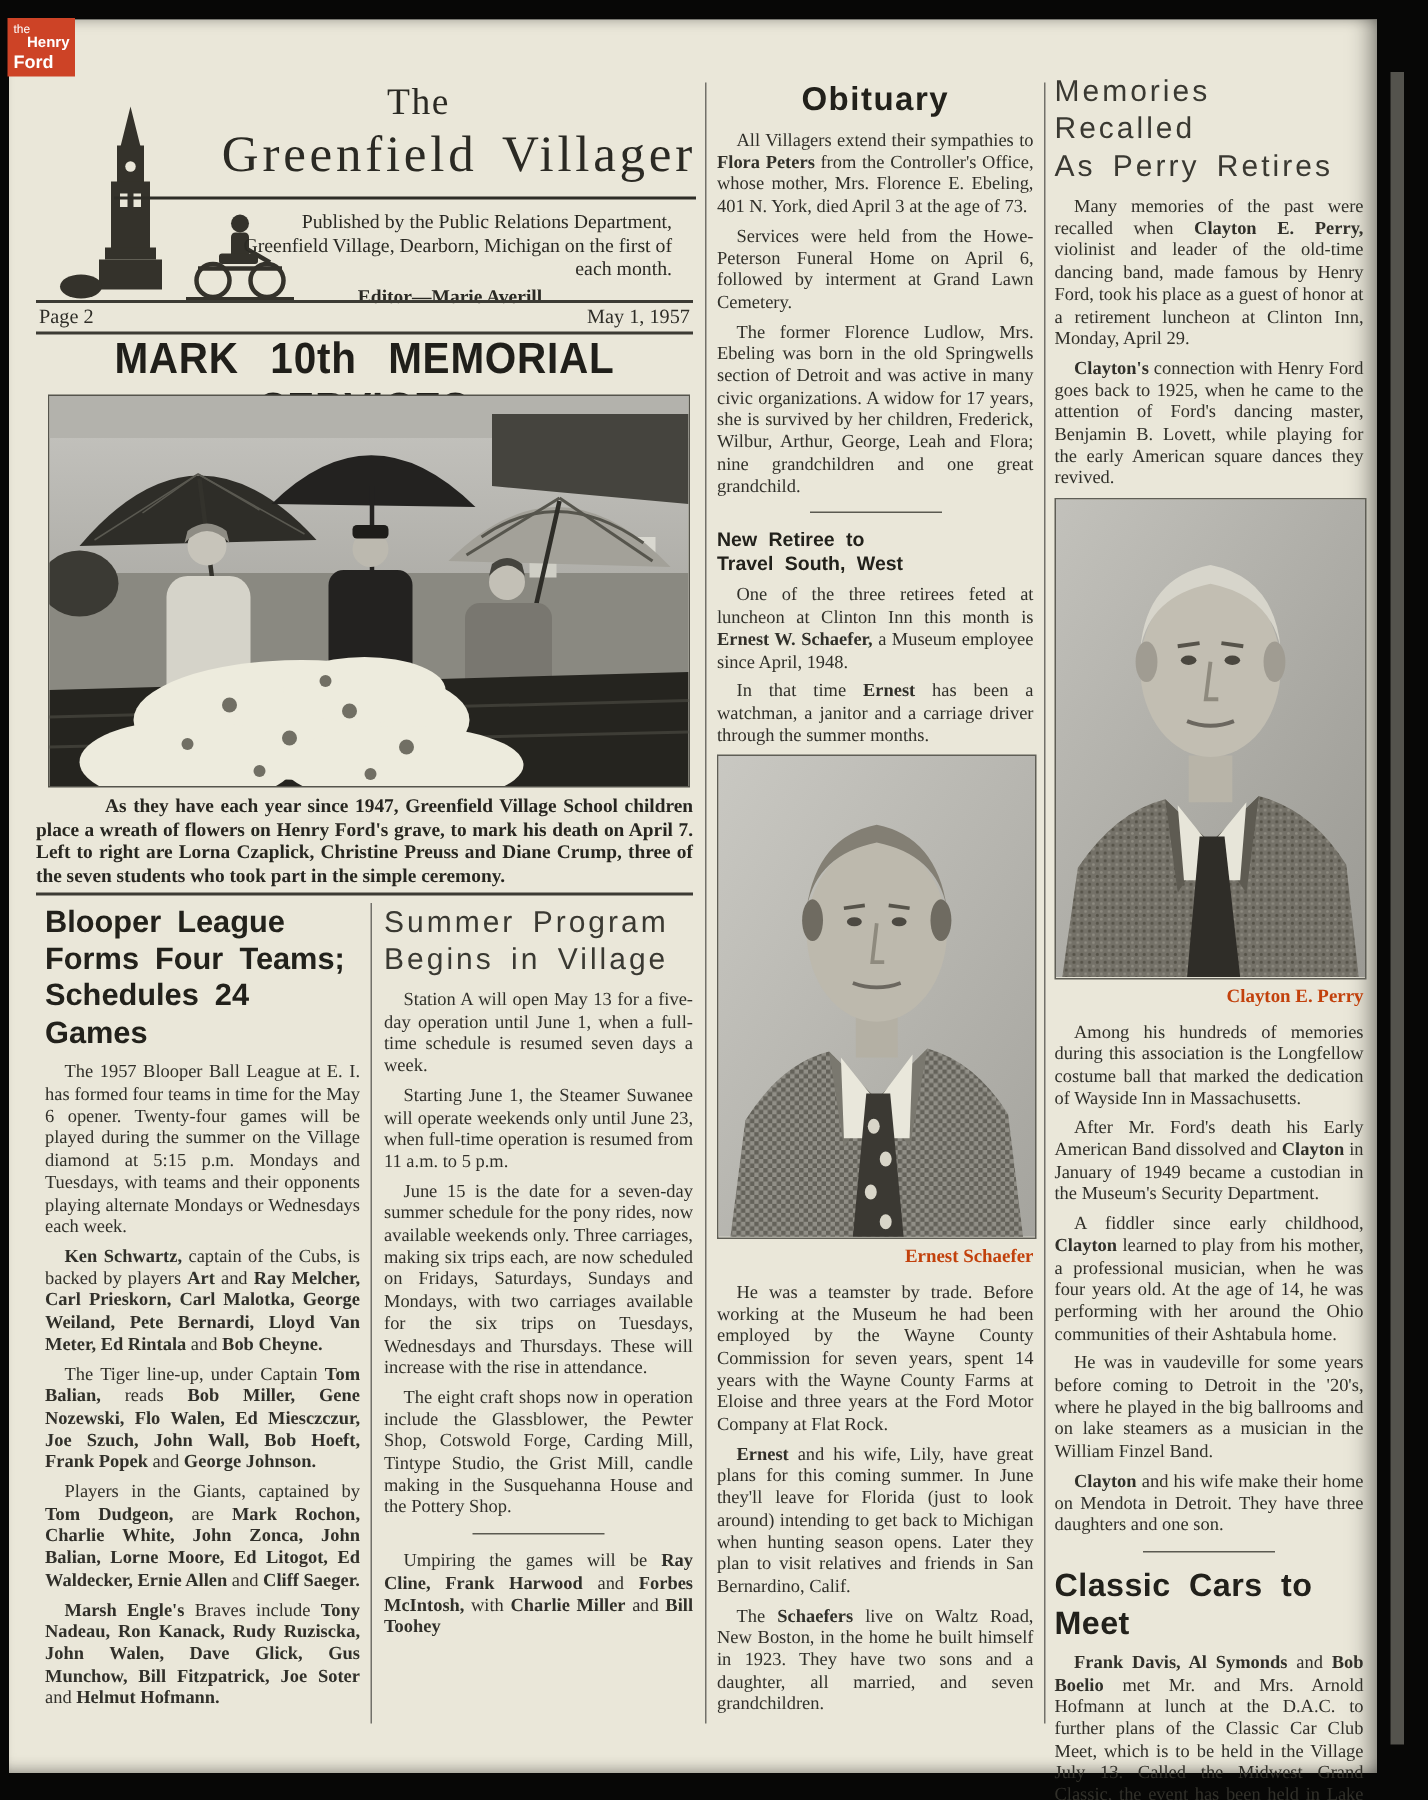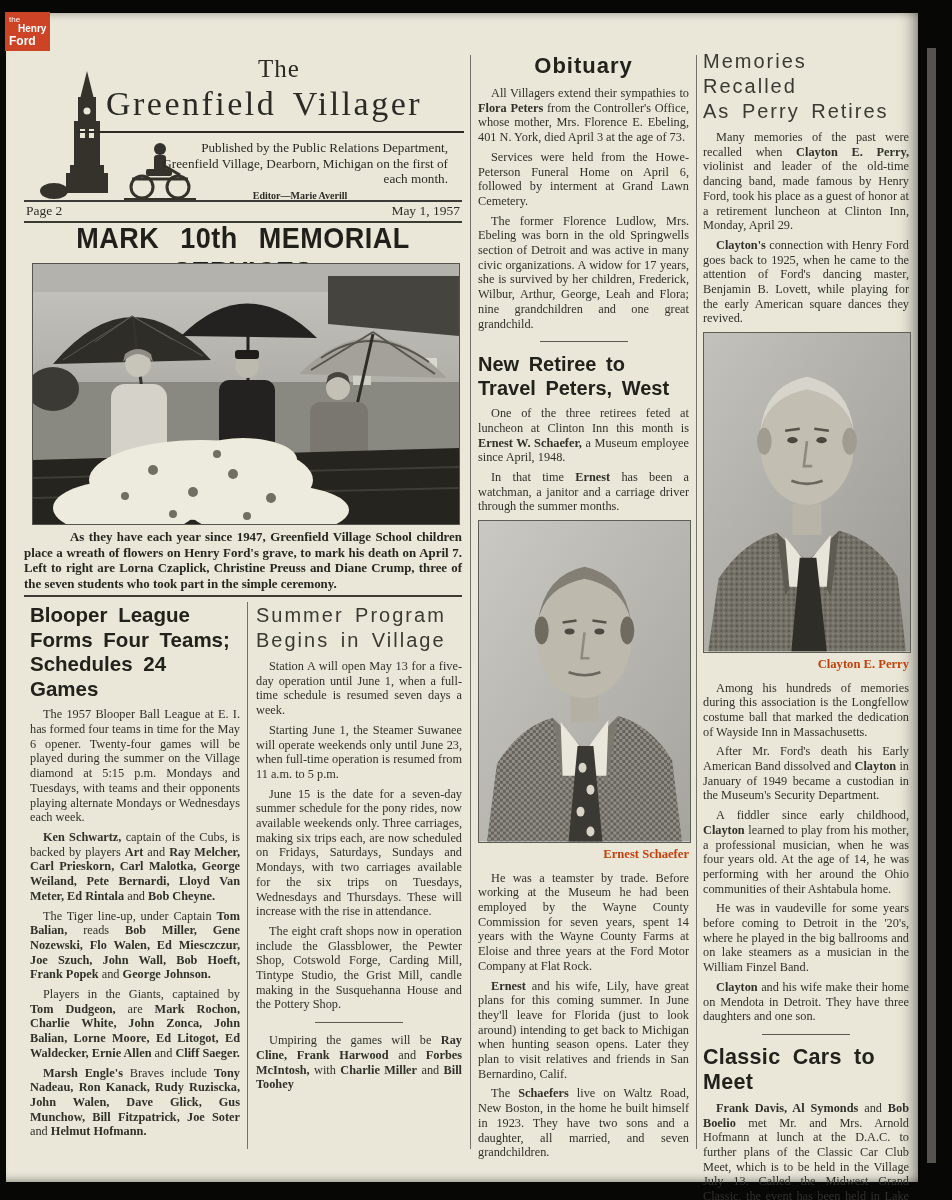--- a/index.html
+++ b/index.html
@@ -14,24 +14,24 @@
   .hf-logo{position:absolute;left:5px;top:12px;width:45px;height:39px;background:#cd4326;z-index:9;
            color:#fff;font-family:"Liberation Sans","DejaVu Sans",sans-serif;line-height:1;}
   .hf-logo .l1{font-size:8px;margin:4px 0 0 4px;}
   .hf-logo .l2{font-size:10px;font-weight:bold;margin:0 0 0 13px;}
   .hf-logo .l3{font-size:12px;font-weight:bold;margin:1px 0 0 4px;}
 
   
   .masthead{position:absolute;left:18px;top:30px;width:440px;height:170px;color:#2b2a24;}
   .tower{position:absolute;left:6px;top:26px;width:172px;height:140px;}
   .mast-the{position:absolute;left:100px;top:12px;width:310px;text-align:center;font-size:25px;letter-spacing:1px;}
-  .mast-title{position:absolute;left:40px;top:42px;width:400px;text-align:center;font-size:34px;letter-spacing:2.5px;word-spacing:6px;}
+  .mast-title{position:absolute;left:40px;top:42px;width:400px;text-align:right;font-size:34px;letter-spacing:2.5px;word-spacing:6px;}
   .mast-rule{position:absolute;left:52px;top:88px;width:388px;height:2px;background:#2e2d27;}
   .mast-pub{position:absolute;left:128px;top:97px;width:296px;text-align:right;font-size:13.2px;line-height:15.5px;}
-  .mast-editor{position:absolute;left:128px;top:147px;width:296px;text-align:center;font-size:10px;font-weight:bold;}
+  .mast-editor{position:absolute;left:128px;top:147px;width:296px;text-align:center;font-size:13px;font-weight:bold;}
 
   .hr{position:absolute;background:#3c3b34;height:1.5px;}
   .hr-a{left:18px;top:187px;width:438px;}
   .hr-b{left:18px;top:208px;width:438px;}
   .pageline{position:absolute;left:20px;top:190px;width:434px;font-size:13.5px;color:#2e2d27;}
   .pageline .pg{float:left;}
   .pageline .dt{float:right;}
 
   .banner{position:absolute;left:16px;top:212px;width:442px;margin:0;text-align:center;
           font-family:"Liberation Sans","DejaVu Sans",sans-serif;font-weight:bold;font-size:27px;
@@ -55,21 +55,21 @@
   .col-b{left:250px;top:590px;width:206px;}
   .col-c{left:472px;top:40px;width:211px;}
   .col-d{left:697px;top:36px;width:206px;}
 
   p.body{font-size:12.3px;line-height:14.7px;margin:0 0 5px;text-indent:13px;text-align:justify;}
   p.body b{font-weight:bold;}
 
   .h-bold{font-family:"Liberation Sans","DejaVu Sans",sans-serif;font-weight:bold;color:#22211b;margin:0 0 6px;}
   .h-bold .tl{display:block;}
   .h-blooper{font-size:20.5px;line-height:1.2;word-spacing:5px;}
-  .h-retiree{font-size:20px;line-height:1.2;word-spacing:4px;margin-top:2px;}
+  .h-retiree{font-size:13px;line-height:1.2;word-spacing:4px;margin-top:2px;}
   .h-classic{font-size:21.5px;word-spacing:6px;letter-spacing:.3px;}
   .h-obit{font-size:22px;text-align:center;letter-spacing:1px;margin:0 0 7px;}
   .h-light{font-family:"Liberation Sans","DejaVu Sans",sans-serif;font-weight:normal;color:#3a3932;
            font-size:20px;line-height:1.25;letter-spacing:2px;word-spacing:4px;margin:0 0 6px;}
   .h-light .tl{display:block;}
 
   .mini-rule{width:88px;height:1px;background:#5b5a51;margin:10px auto;}
   .photo-fig{margin:6px 0 4px;}
   .photo-fig svg{display:block;width:100%;height:auto;border:1px solid #5f5e56;}
   .photo-cap{text-align:right;font-weight:bold;font-size:12.6px;margin:4px 0 9px;color:#c2410c;}
@@ -224,21 +224,21 @@
   </section>
 
   <section class="col col-c">
     <h2 class="h-bold h-obit">Obituary</h2>
     <p class="body"><span>All Villagers extend their sympathies to </span><b>Flora Peters</b><span> from the Controller's Office, whose mother, Mrs. Florence E. Ebeling, 401 N. York, died April 3 at the age of 73.</span></p>
     <p class="body"><span>Services were held from the Howe-Peterson Funeral Home on April 6, followed by interment at Grand Lawn Cemetery.</span></p>
     <p class="body"><span>The former Florence Ludlow, Mrs. Ebeling was born in the old Springwells section of Detroit and was active in many civic organizations. A widow for 17 years, she is survived by her children, Frederick, Wilbur, Arthur, George, Leah and Flora; nine grandchildren and one great grandchild.</span></p>
     <div class="mini-rule"></div>
     <h2 class="h-bold h-retiree">
       <span class="tl">New Retiree to</span>
-      <span class="tl">Travel Peters, West</span>
+      <span class="tl">Travel South, West</span>
     </h2>
     <p class="body"><span>One of the three retirees feted at luncheon at Clinton Inn this month is </span><b>Ernest W. Schaefer,</b><span> a Museum employee since April, 1948.</span></p>
     <p class="body"><span>In that time </span><b>Ernest</b><span> has been a watchman, a janitor and a carriage driver through the summer months.</span></p>
     <figure class="photo-fig">
       <svg viewBox="0 0 212 322" width="212" height="322">
         <defs>
           <linearGradient id="bgS" x1="0" y1="0" x2="1" y2="1">
             <stop offset="0" stop-color="#c9c8c2"></stop>
               <stop offset="1" stop-color="#a5a49e"></stop>
           </linearGradient>

